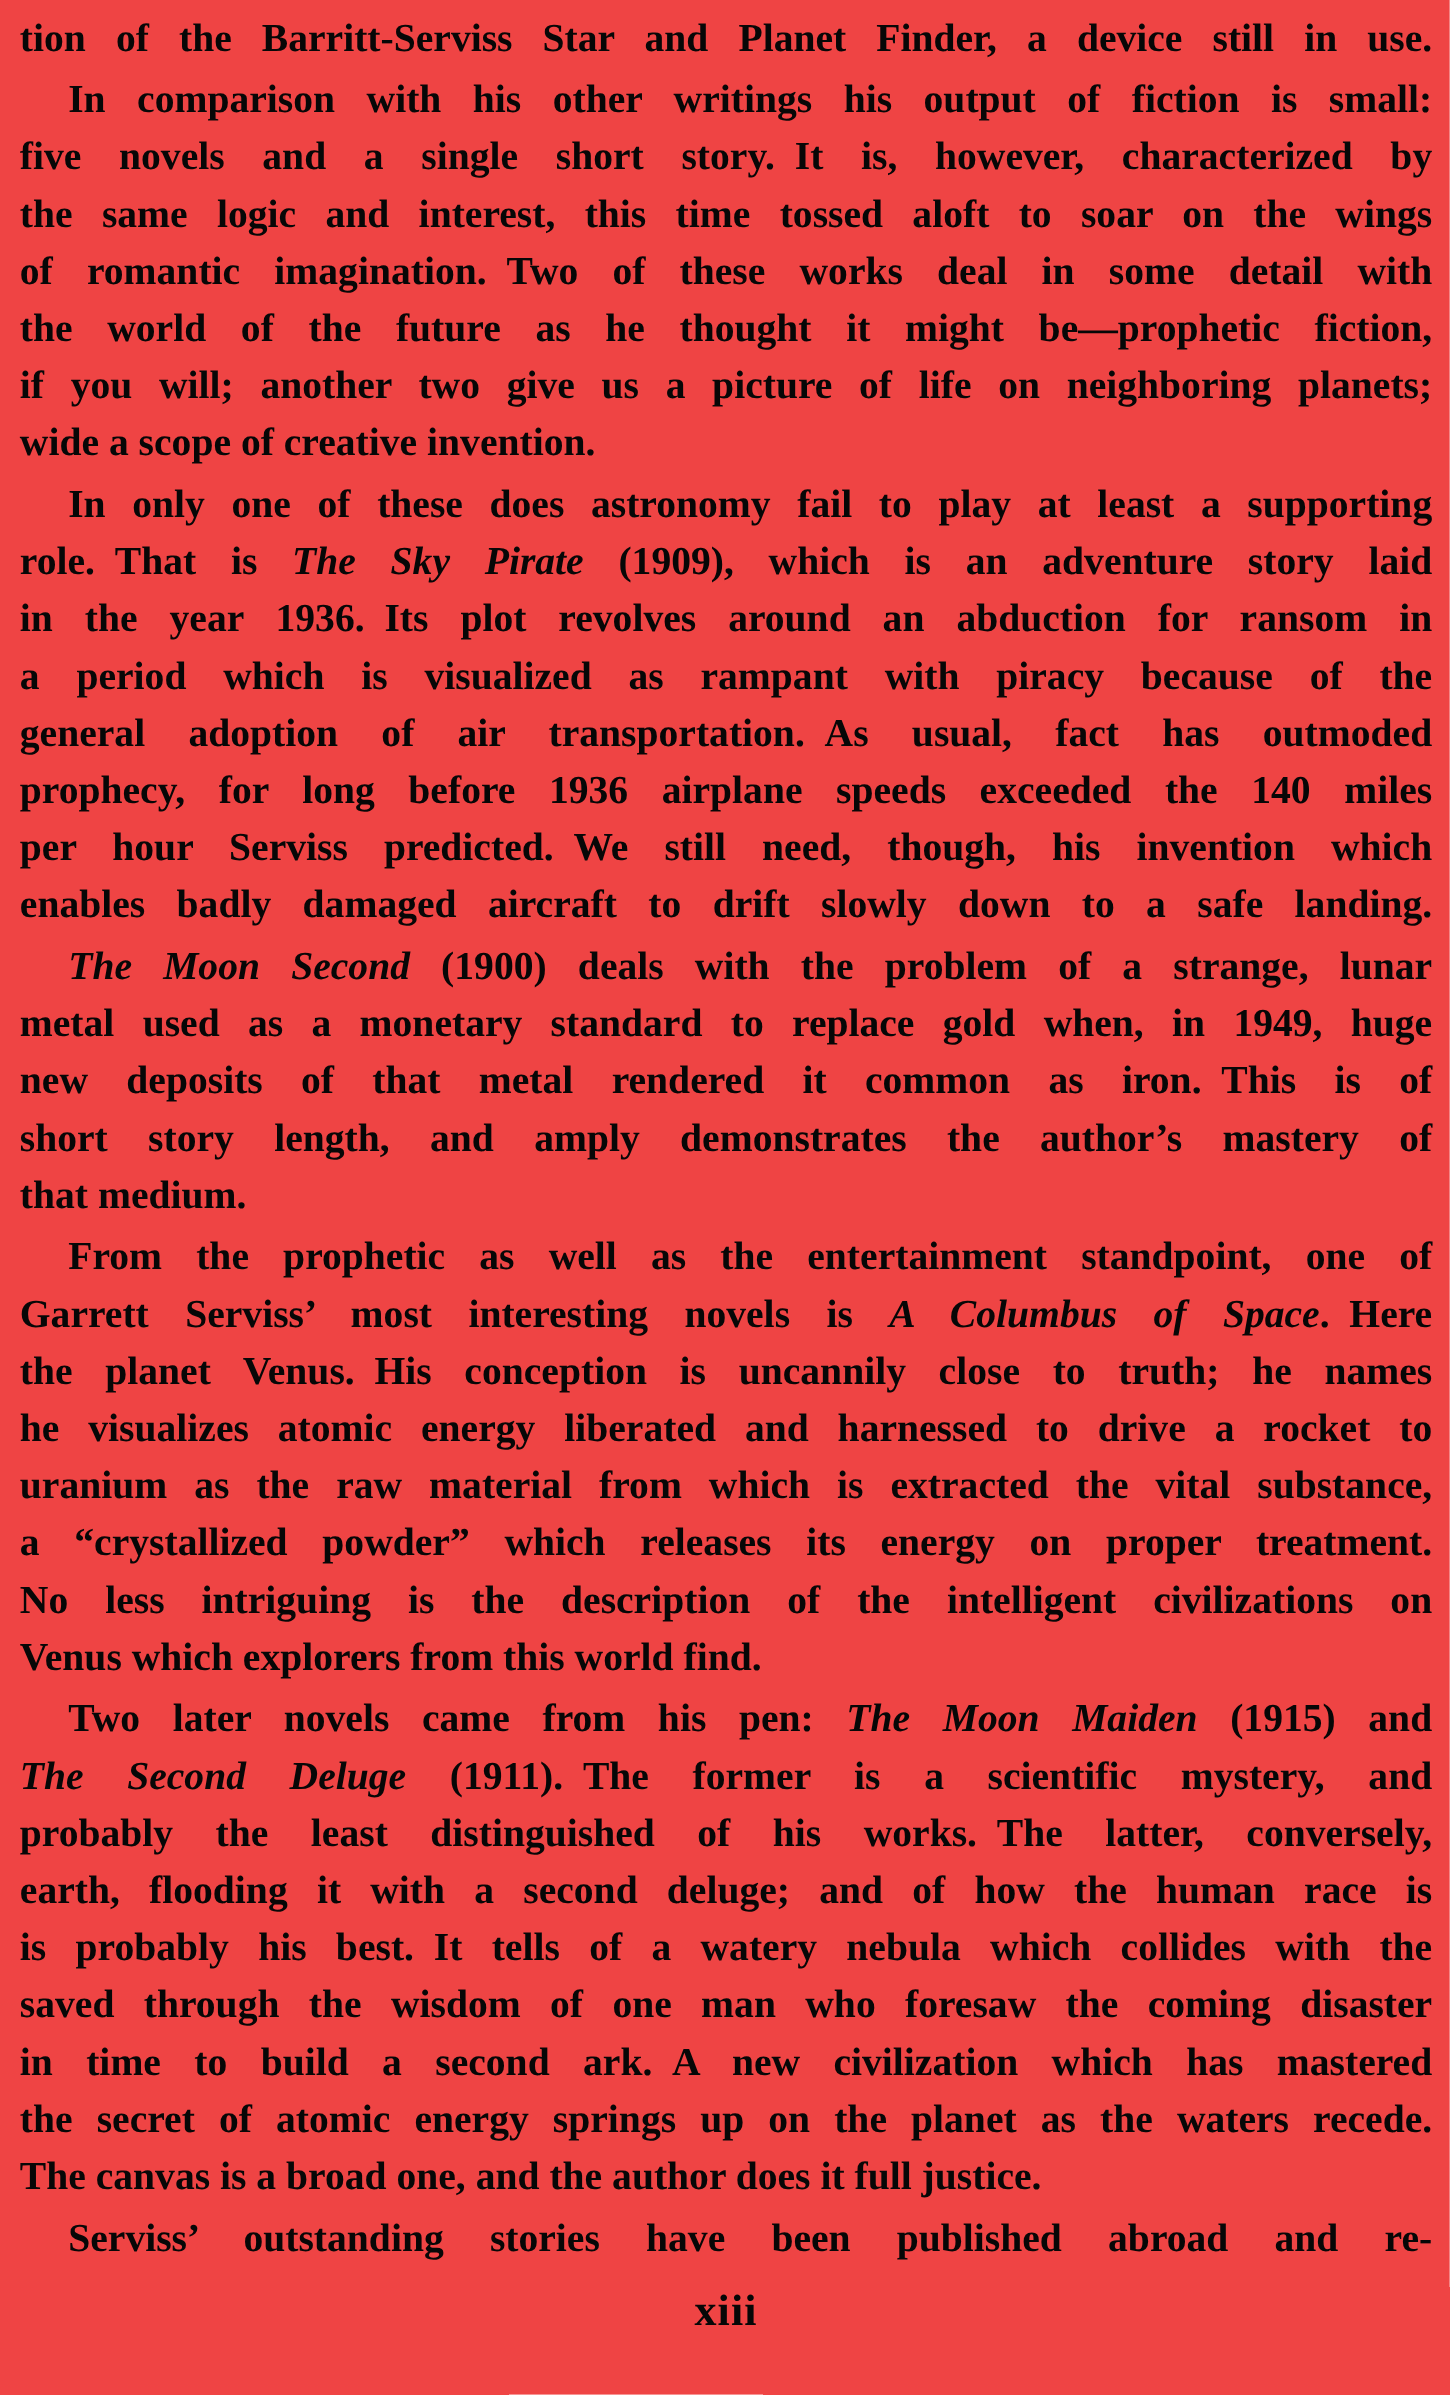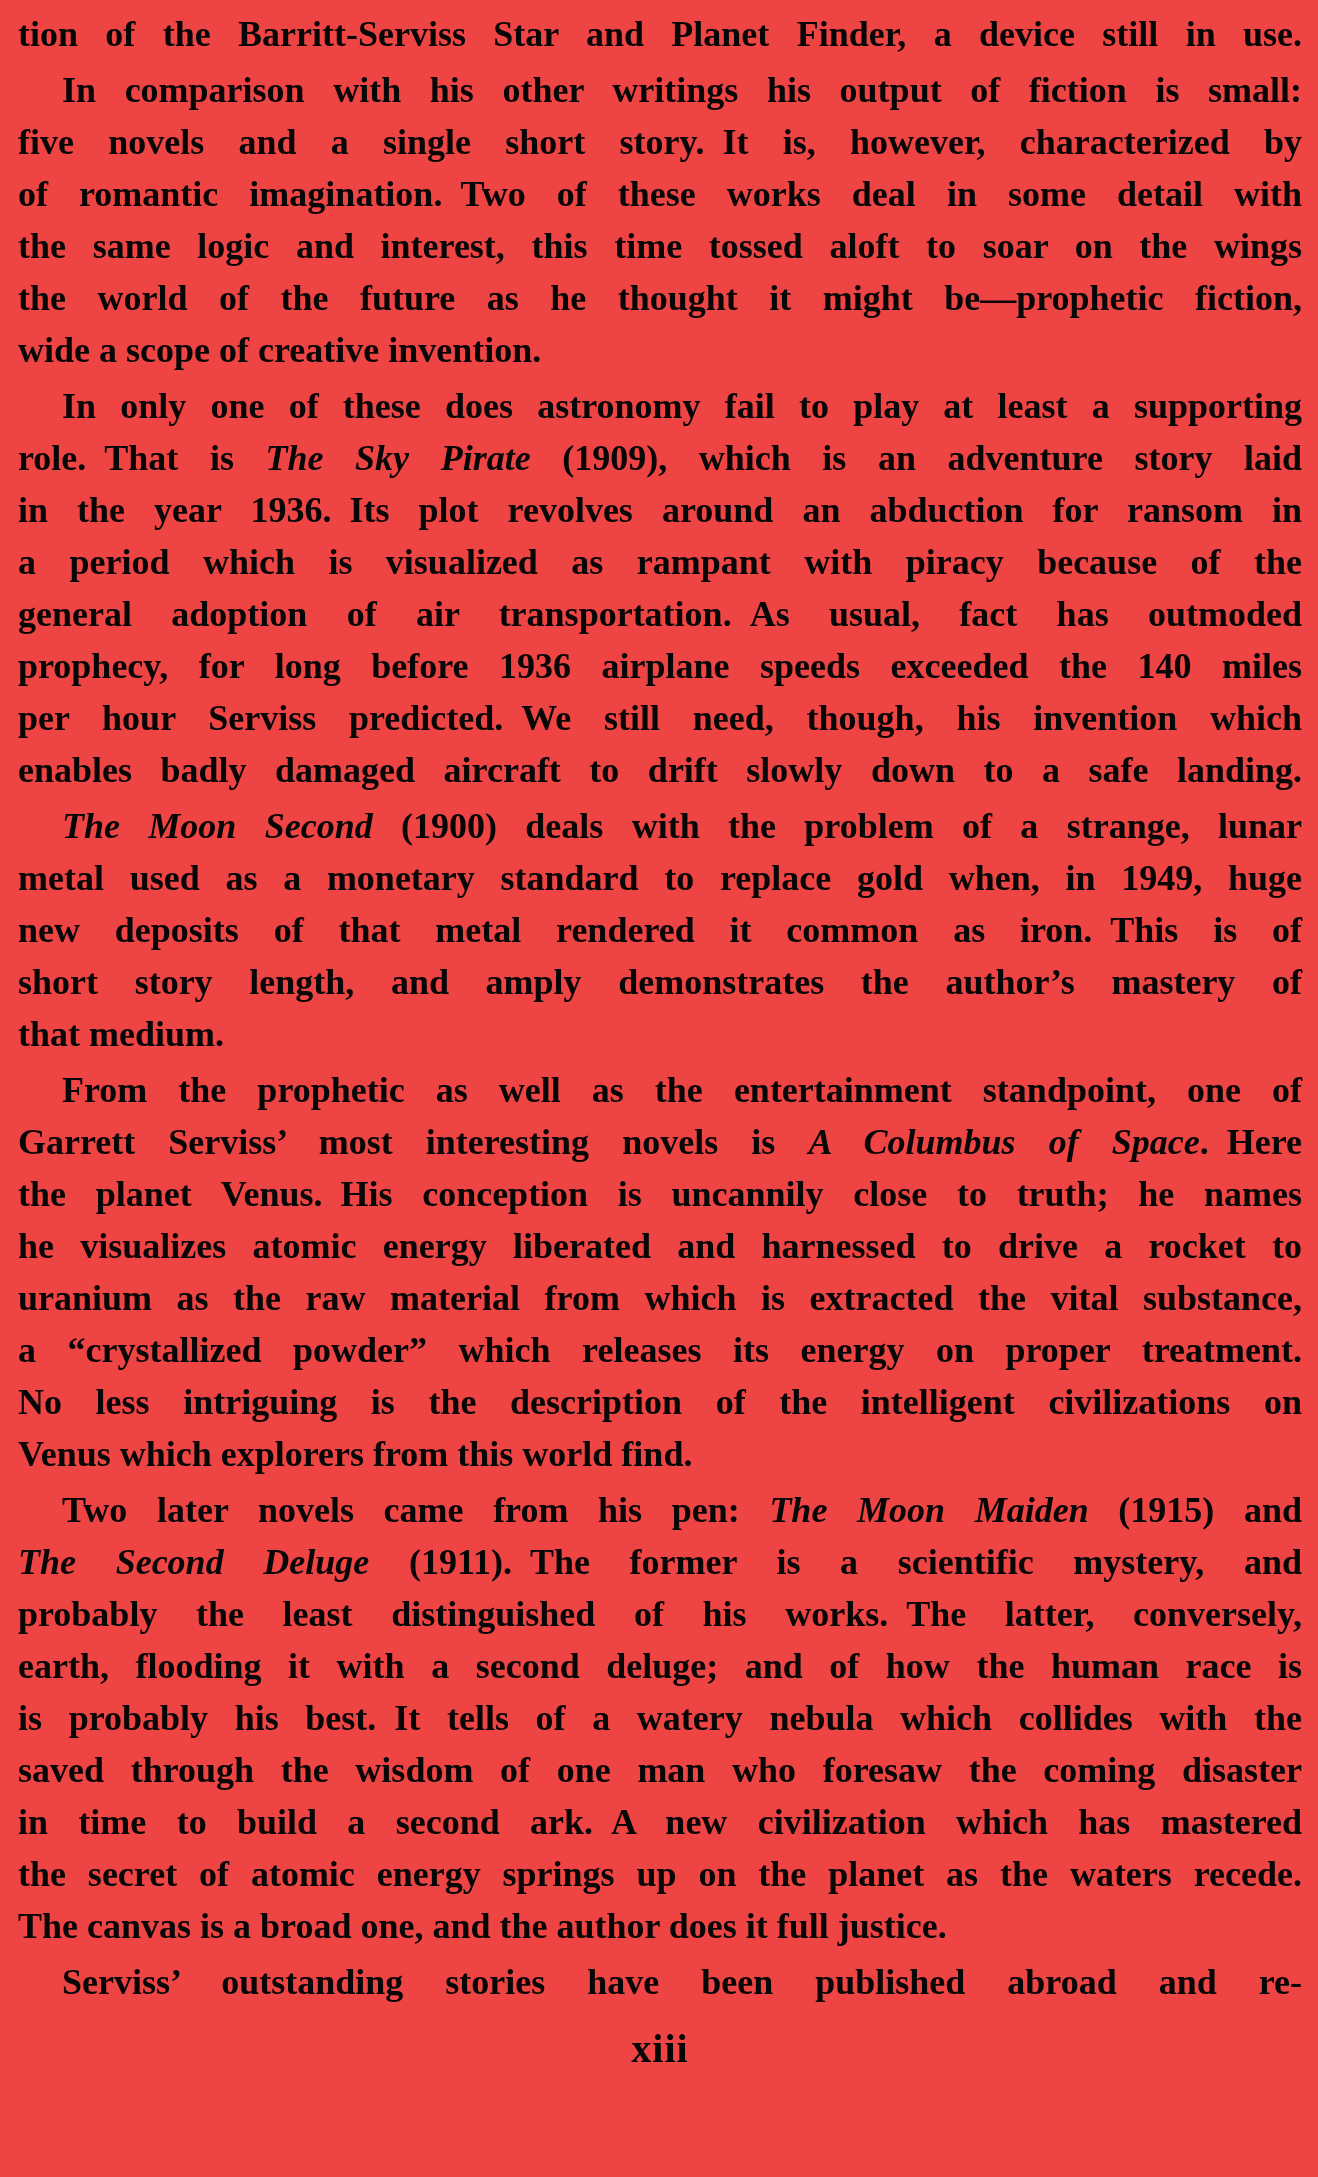--- a/index.html
+++ b/index.html
@@ -48,23 +48,24 @@
 <body>
 
 <div class="page">
   <div id="text-block">
       <div class="para">
         <div class="line"><span>tion of the Barritt-Serviss Star and Planet Finder, a device still in use.</span></div>
       </div>
       <div class="para">
         <div class="line indent"><span>In comparison with his other writings his output of fiction is small:</span></div>
         <div class="line"><span>five novels and a single short story. It is, however, characterized by</span></div>
+        <div class="line"><span>the same logic and interest, this time tossed aloft to soar on the wings</span></div>
         <div class="line"><span>of romantic imagination. Two of these works deal in some detail with</span></div>
-        <div class="line"><span>the same logic and interest, this time tossed aloft to soar on the wings</span></div>
         <div class="line"><span>the world of the future as he thought it might be—prophetic fiction,</span></div>
+        <div class="line"><span>if you will; another two give us a picture of life on neighboring planets;</span></div>
         <div class="line ragged"><span>wide a scope of creative invention.</span></div>
       </div>
       <div class="para">
         <div class="line indent"><span>In only one of these does astronomy fail to play at least a supporting</span></div>
         <div class="line"><span>role. That is </span><span class="it">The Sky Pirate</span><span> (1909), which is an adventure story laid</span></div>
         <div class="line"><span>in the year 1936. Its plot revolves around an abduction for ransom in</span></div>
         <div class="line"><span>a period which is visualized as rampant with piracy because of the</span></div>
         <div class="line"><span>general adoption of air transportation. As usual, fact has outmoded</span></div>
         <div class="line"><span>prophecy, for long before 1936 airplane speeds exceeded the 140 miles</span></div>
         <div class="line"><span>per hour Serviss predicted. We still need, though, his invention which</span></div>

